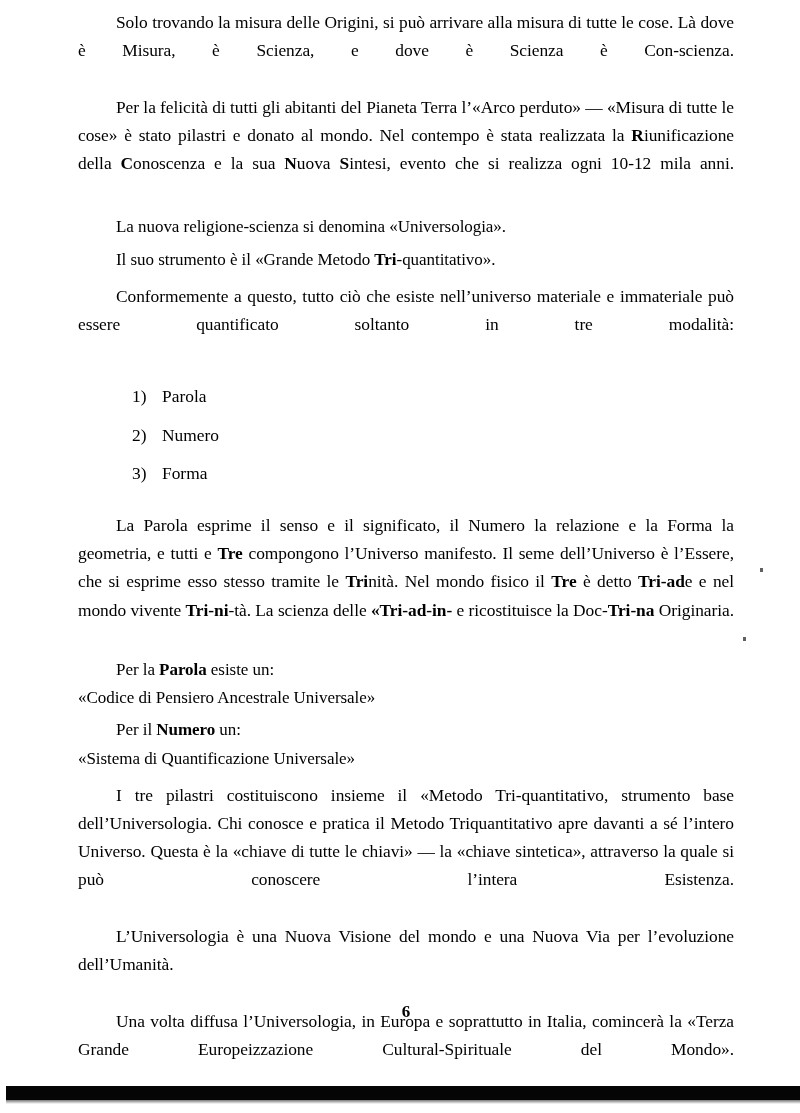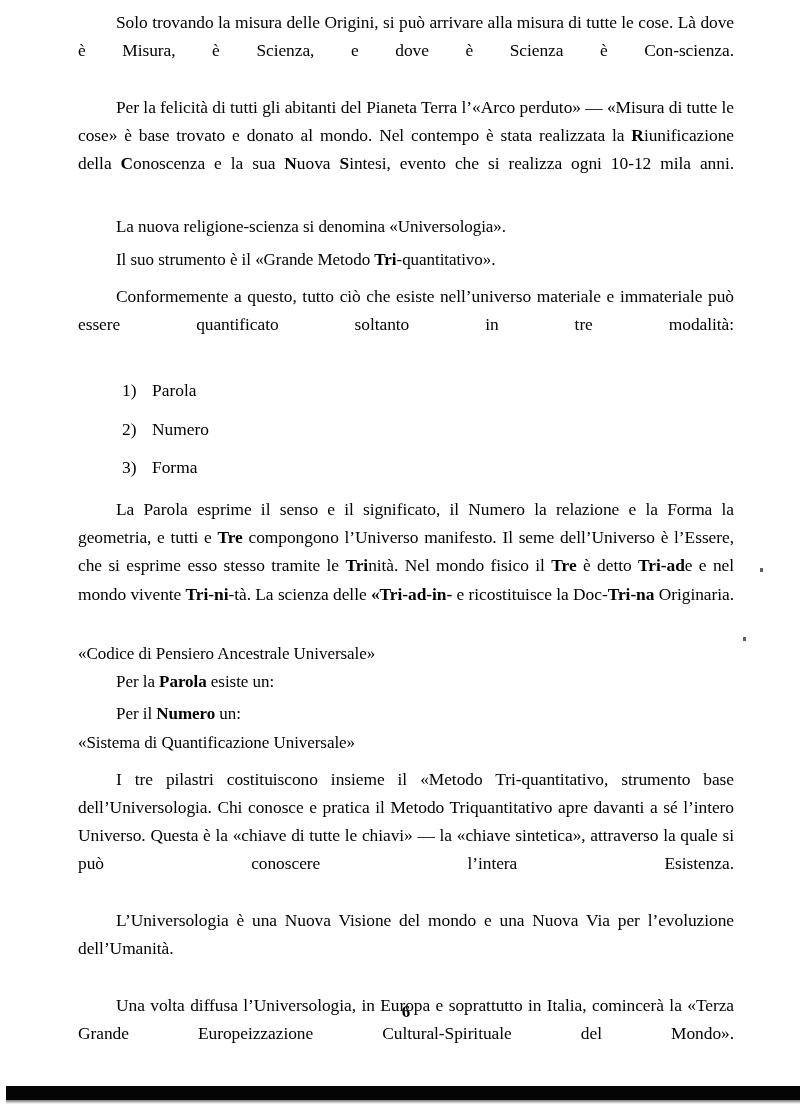--- a/index.html
+++ b/index.html
@@ -57,21 +57,21 @@
     text-align: left;
     text-indent: 38px;
     letter-spacing: -0.05px;
   }
   p.line.flush {
     text-indent: 0;
   }
 
   
   ol.numlist {
-    margin: 6px;
+    margin: 16px;
     padding: 0;
     list-style: none;
   }
   ol.numlist li {
     font-size: 17.4px;
     line-height: 28.2px;
     padding-left: 38px;
     margin-top: 10px;
   }
   ol.numlist li .num {
@@ -121,21 +121,21 @@
 </style>
 </head>
 <body>
 
 <div id="page">
 
   <div id="text-column">
 
     <p class="para"><span>Solo trovando la misura delle Origini, si può arrivare alla misura di tutte le cose. Là dove è Misura, è Scienza, e dove è Scienza è Con-scienza.</span></p>
 
-    <p class="para"><span>Per la felicità di tutti gli abitanti del Pianeta Terra l’«Arco perduto» — «Misura di tutte le cose» è base trovato e donato al mondo. Nel contempo è stata realizzata la </span><b>R</b><span>iunificazione della </span><b>C</b><span>onoscenza e la sua </span><b>N</b><span>uova </span><b>S</b><span>intesi, evento che si realizza ogni 10-12 mila anni.</span></p>
+    <p class="para"><span>Per la felicità di tutti gli abitanti del Pianeta Terra l’«Arco perduto» — «Misura di tutte le cose» è stato pilastri e donato al mondo. Nel contempo è stata realizzata la </span><b>R</b><span>iunificazione della </span><b>C</b><span>onoscenza e la sua </span><b>N</b><span>uova </span><b>S</b><span>intesi, evento che si realizza ogni 10-12 mila anni.</span></p>
 
     <div class="spacer-sm"></div>
 
     <p class="line"><span>La nuova religione-scienza si denomina «Universologia».</span></p>
 
     <div class="spacer-xs"></div>
 
     <p class="line"><span>Il suo strumento è il «Grande Metodo </span><b>Tri</b><span>-quantitativo».</span></p>
 
     <div class="spacer-sm"></div>
@@ -147,22 +147,22 @@
       <li><span class="num">2)</span><span>Numero</span></li>
       <li><span class="num">3)</span><span>Forma</span></li>
     </ol>
 
     <div class="spacer-sm"></div>
 
     <p class="para"><span>La Parola esprime il senso e il significato, il Numero la relazione e la Forma la geometria, e tutti e </span><b>Tre</b><span> compongono l’Universo manifesto. Il seme dell’Universo è l’Essere, che si esprime esso stesso tramite le </span><b>Tri</b><span>nità. Nel mondo fisico il </span><b>Tre</b><span> è detto </span><b>Tri-ad</b><span>e e nel mondo vivente </span><b>Tri-ni</b><span>-tà. La scienza delle </span><b>«Tri-ad-in-</b><span> e ricostituisce la Doc-</span><b>Tri-na</b><span> Originaria.</span></p>
 
     <div class="spacer-xs"></div>
 
+    <p class="line"><span>Per la </span><b>Parola</b><span> esiste un:</span></p>
     <p class="line flush"><span>«Codice di Pensiero Ancestrale Universale»</span></p>
-    <p class="line"><span>Per la </span><b>Parola</b><span> esiste un:</span></p>
 
     <div class="spacer-xs"></div>
 
     <p class="line"><span>Per il </span><b>Numero</b><span> un:</span></p>
     <p class="line flush"><span>«Sistema di Quantificazione Universale»</span></p>
 
     <div class="spacer-xs"></div>
 
 
     <div class="spacer-xs"></div>

